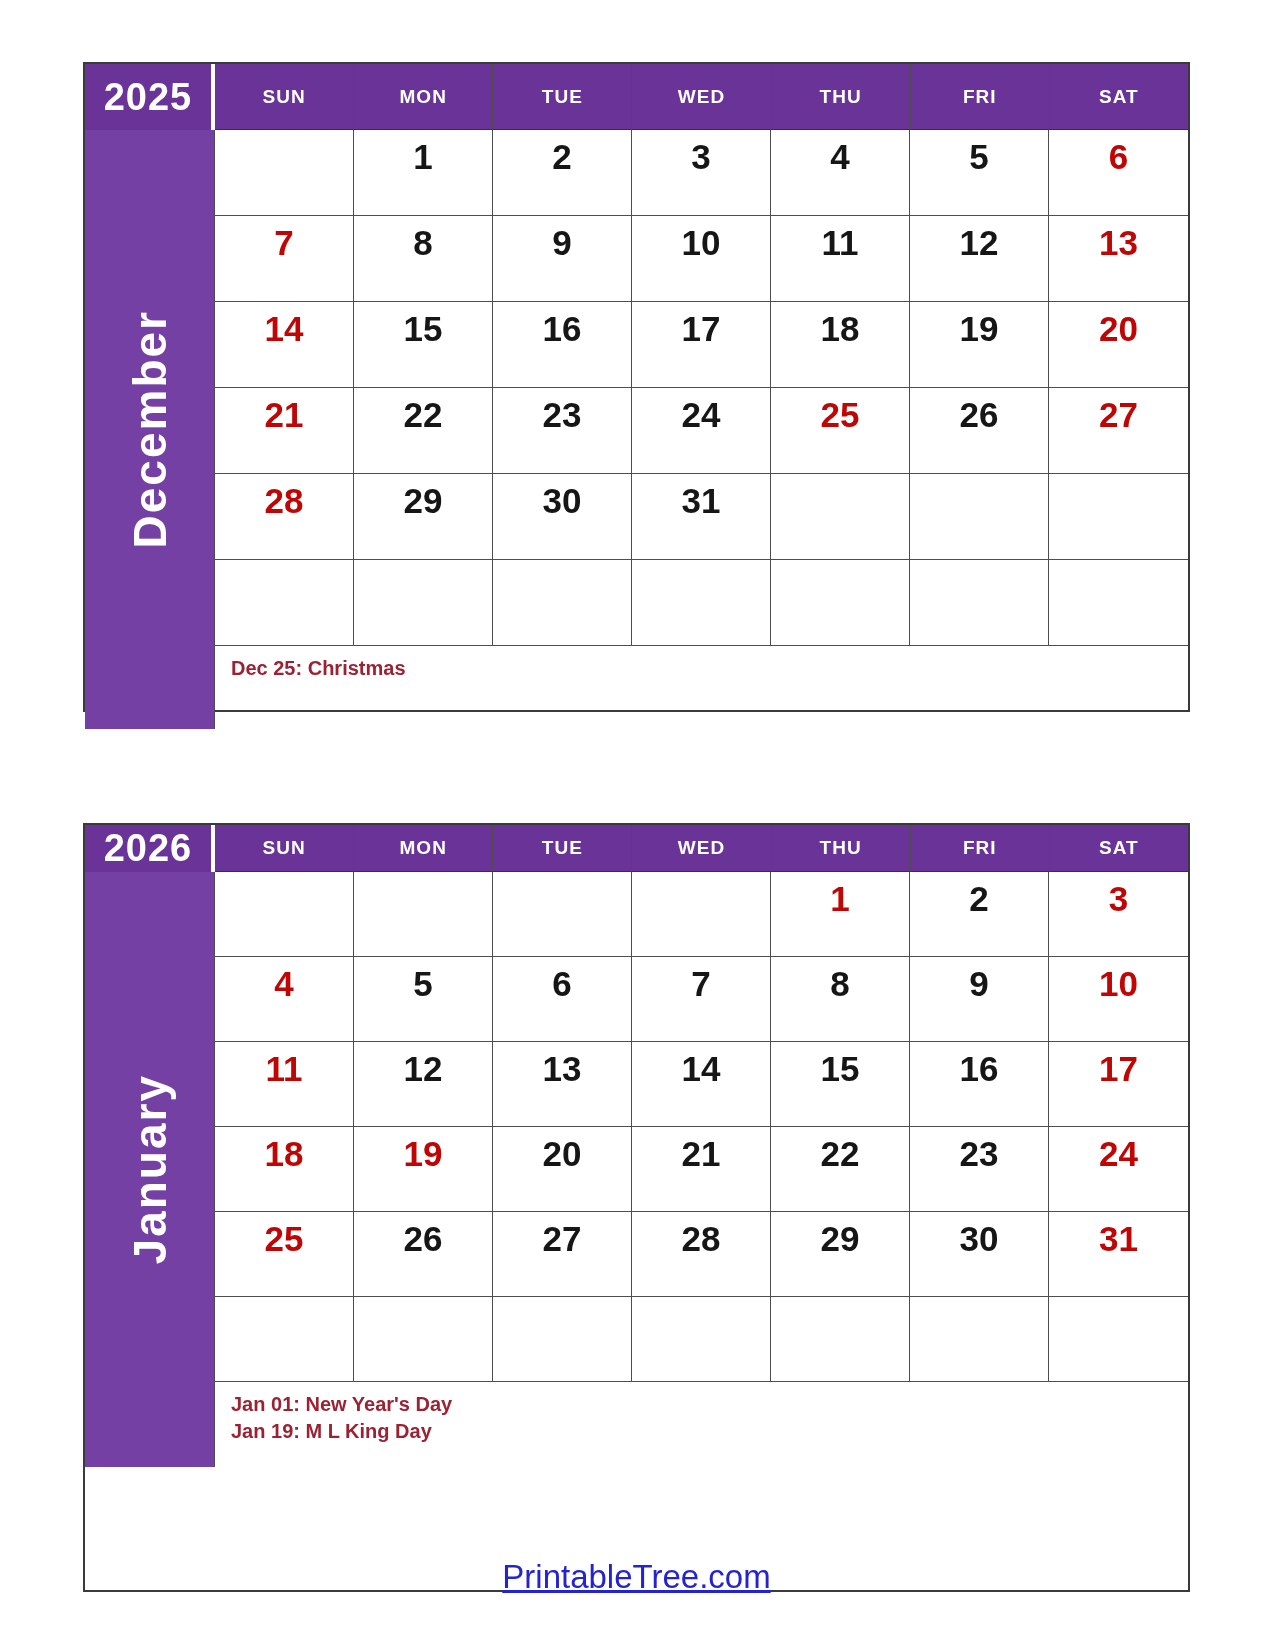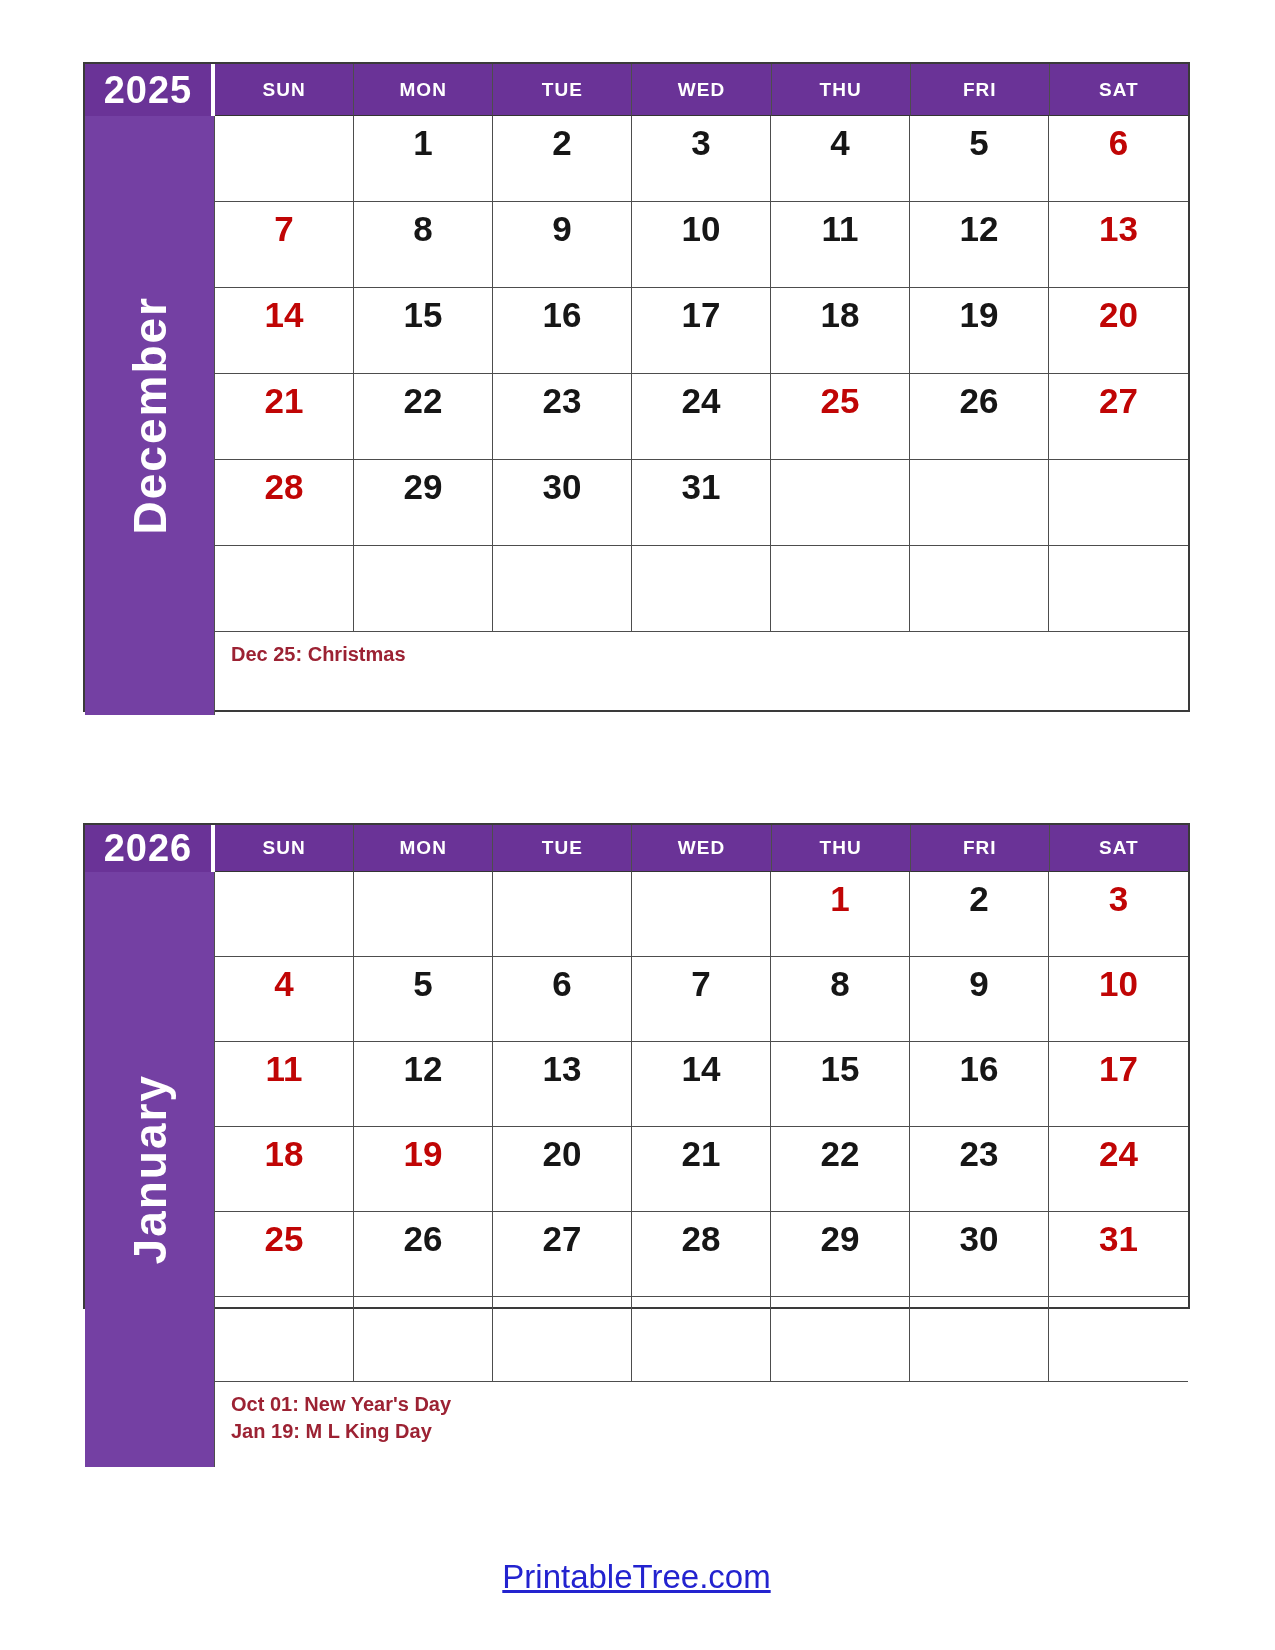--- a/index.html
+++ b/index.html
@@ -1,24 +1,24 @@
 <!DOCTYPE html>
 <html><head>
 <meta charset="utf-8">
 <style>
   html,body{margin:0;padding:0;background:#ffffff;}
   body{width:1275px;height:1650px;position:relative;font-family:"Liberation Sans",sans-serif;font-weight:bold;}
   .page{position:absolute;inset:0;background:#fff;}
 
   .cal{position:absolute;left:83px;width:1107px;border:2px solid #3a3a3a;background:#fff;box-sizing:border-box;}
   .cal0{top:62px;height:650px;}
-  .cal1{top:823px;height:486px;}
+  .cal1{top:823px;height:769px;}
 
   .cal-head{display:flex;}
-  .cal0 .cal-head{height:52px;}
+  .cal0 .cal-head{height:66px;}
   .cal1 .cal-head{height:47px;}
 
   .year-cell{width:130px;flex:0 0 130px;background:var(--hdr,#6a3397);color:#fff;
     display:flex;align-items:center;justify-content:center;font-size:38px;
     border-right:4px solid #ffffff;box-sizing:border-box;letter-spacing:1px;}
   .day-header-row{flex:1;display:flex;}
   .dh{flex:1;background:var(--hdr,#6a3397);color:#fff;display:flex;align-items:center;justify-content:center;
     font-size:19px;letter-spacing:1px;border-right:1px solid #4d4d4d;border-bottom:1px solid #343434;box-sizing:border-box;}
   .dh:last-child{border-right:none;}
 
@@ -176,21 +176,21 @@
             <div class="cell red">31</div>
             <div class="cell"></div>
             <div class="cell"></div>
             <div class="cell"></div>
             <div class="cell"></div>
             <div class="cell"></div>
             <div class="cell"></div>
             <div class="cell"></div>
           </div>
         <div class="notes-area">
-            <div class="note-line">Oct 01: New Year's Day</div>
+            <div class="note-line">Jan 01: New Year's Day</div>
             <div class="note-line">Jan 19: M L King Day</div>
           </div>
       </div>
     </div>
   </div>
 
   <div class="footer">
     <a>PrintableTree.com</a>
   </div>
 

